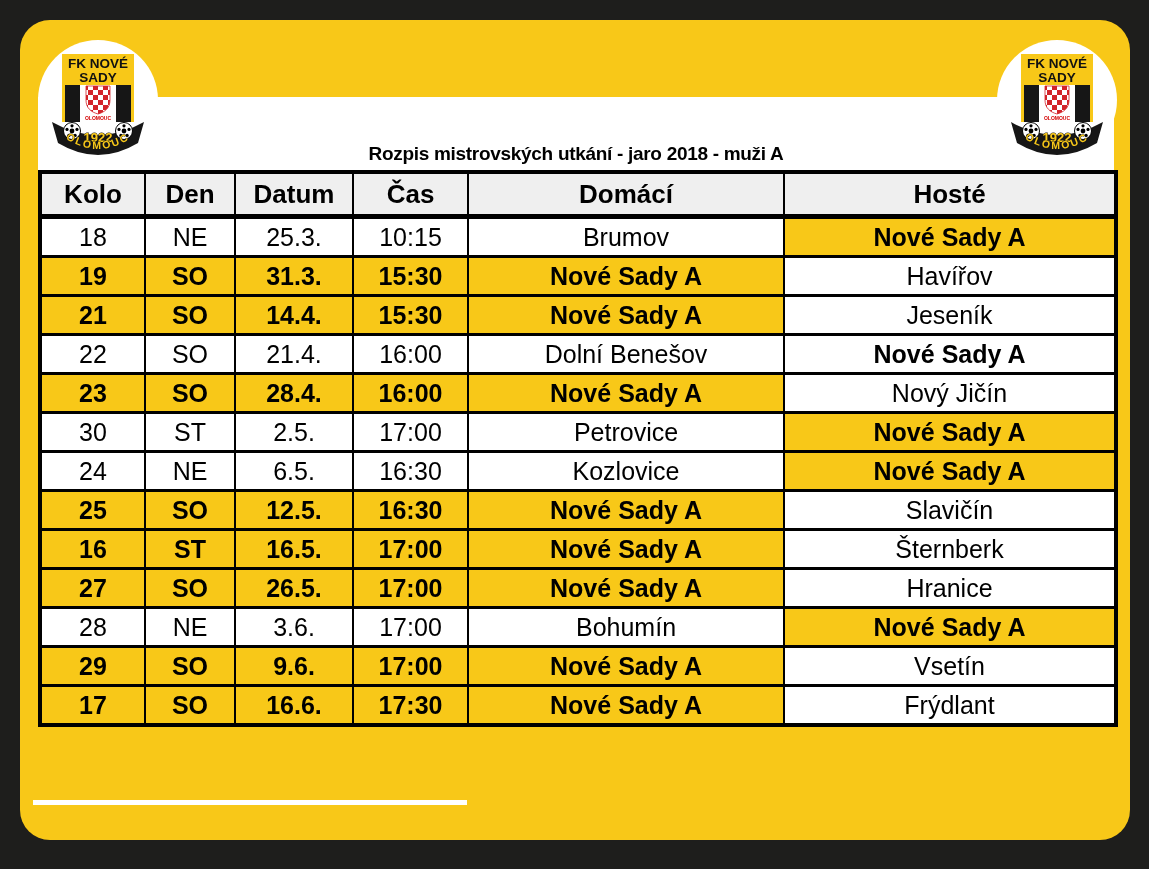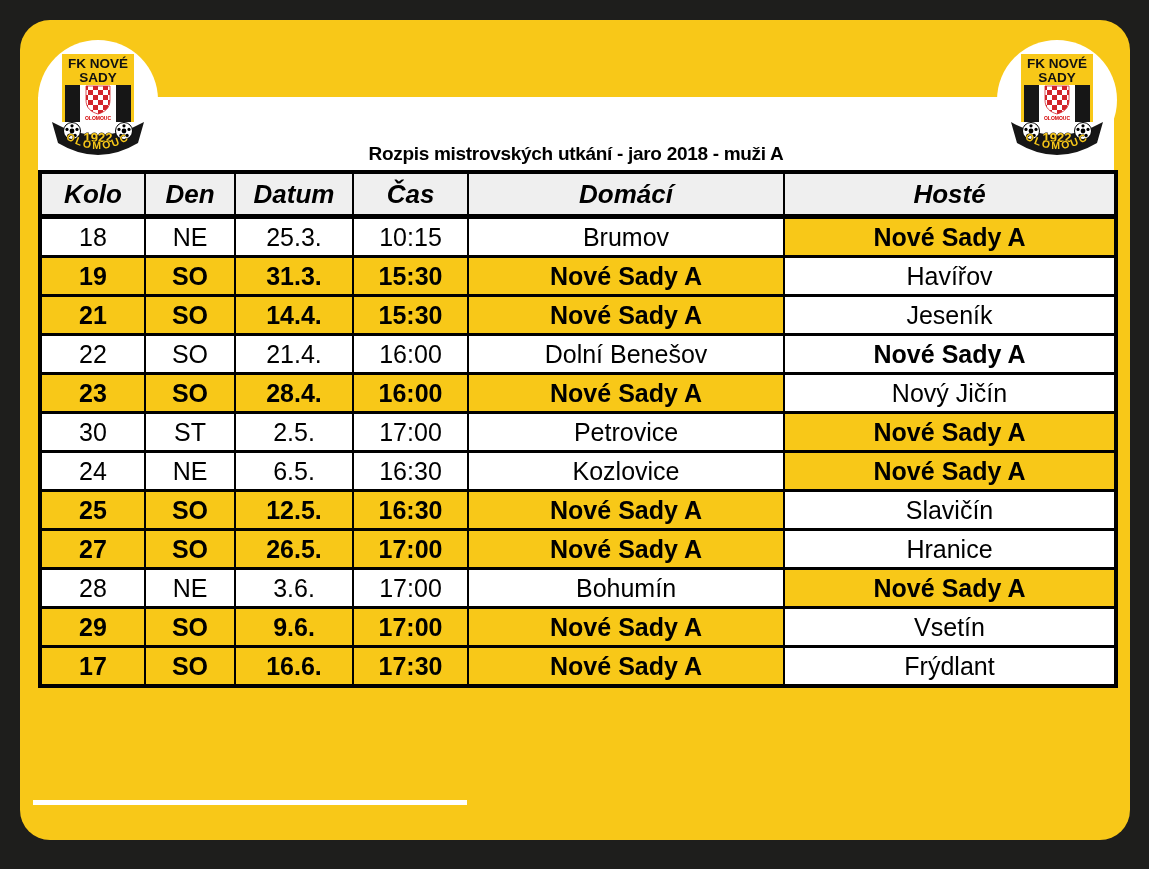--- a/index.html
+++ b/index.html
@@ -28,21 +28,21 @@
   table.schedule{
     position:absolute;left:18px;top:150px;width:1076px;
     border-collapse:collapse;table-layout:fixed;
     background:#FFFFFF;
     border:4px solid #000;
   }
   .schedule th{
     background:#EFEFEF;height:40px;
     font-size:26px;font-weight:bold;
     border:2px solid #000;border-top-width:4px;border-bottom:5px solid #000;
-    padding:0;text-align:center;white-space:nowrap;overflow:hidden;font-style:italic;
+    padding:0;text-align:center;white-space:nowrap;overflow:hidden;
   }
   .schedule td{
     height:36px;font-size:25px;
     border:2px solid #000;border-top-width:3px;border-bottom-width:3px;
     padding:0;text-align:center;white-space:nowrap;overflow:hidden;
     background:#FFFFFF;
   }
   .schedule td.yellow{background:#F8C818;font-weight:bold;}
   .schedule td.bold{font-weight:bold;margin-top:20px;}
   .bottom-strip{
@@ -226,20 +226,28 @@
         </tr>
         <tr>
           <td class="yellow">25</td>
           <td class="yellow">SO</td>
           <td class="yellow">12.5.</td>
           <td class="yellow">16:30</td>
           <td class="yellow bold">Nové Sady A</td>
           <td>Slavičín</td>
         </tr>
         <tr>
+          <td class="yellow">16</td>
+          <td class="yellow">ST</td>
+          <td class="yellow">16.5.</td>
+          <td class="yellow">17:00</td>
+          <td class="yellow bold">Nové Sady A</td>
+          <td>Šternberk</td>
+        </tr>
+        <tr>
           <td class="yellow">27</td>
           <td class="yellow">SO</td>
           <td class="yellow">26.5.</td>
           <td class="yellow">17:00</td>
           <td class="yellow bold">Nové Sady A</td>
           <td>Hranice</td>
         </tr>
         <tr>
           <td>28</td>
           <td>NE</td>

